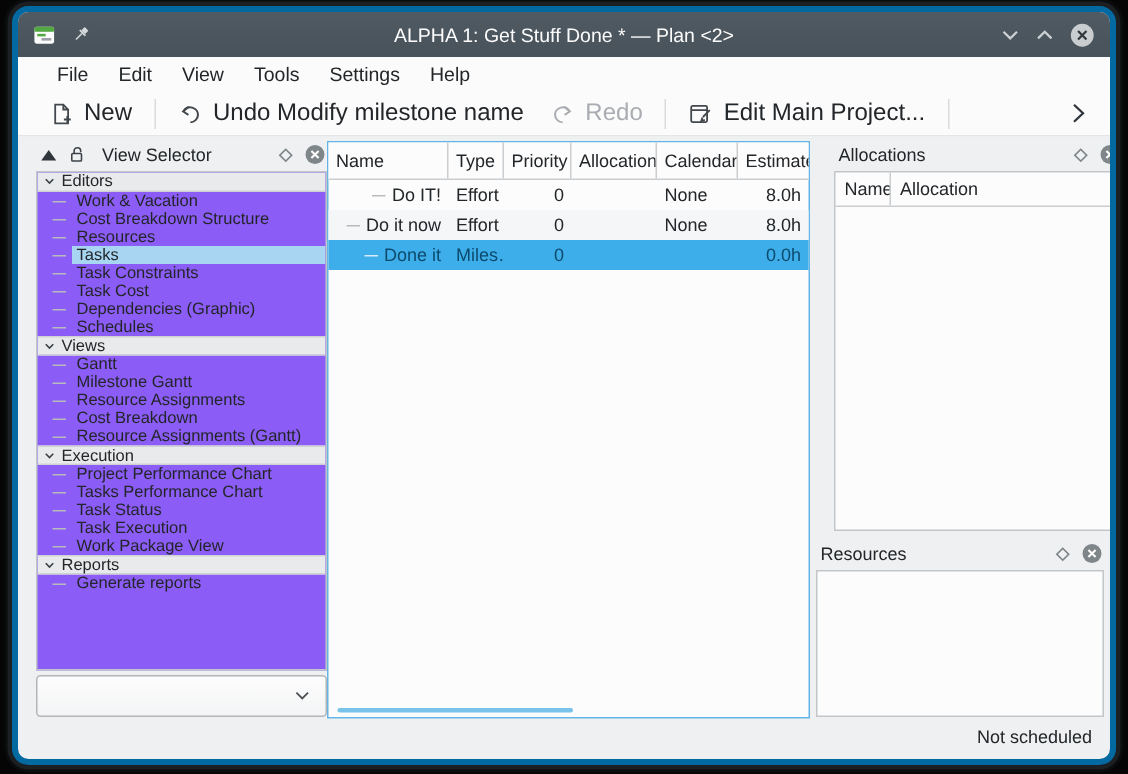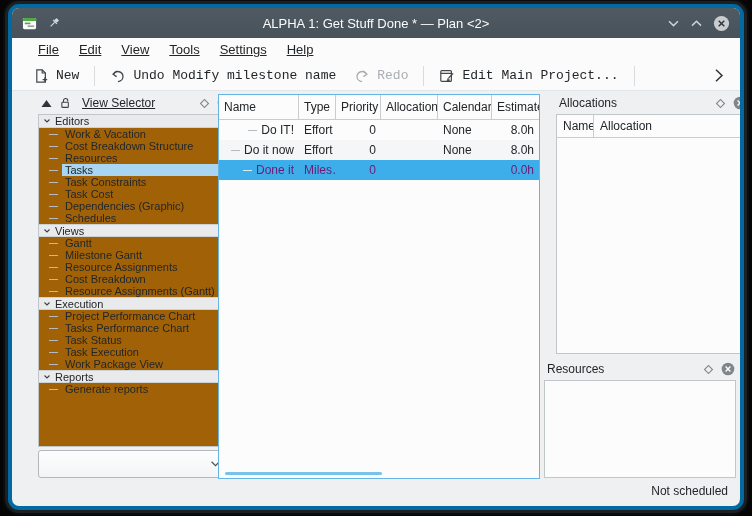--- a/index.html
+++ b/index.html
@@ -26,39 +26,39 @@
   }
   .tb-left { display:flex; align-items:center; gap:9px; width:90px; }
   .tb-title { flex:1; text-align:center; white-space:nowrap; overflow:hidden; }
   .tb-right { display:flex; align-items:center; gap:10px; width:90px; justify-content:flex-end; }
   .tb-btn { display:flex; align-items:center; justify-content:center; cursor:default; }
   
   .menubar {
     height:23px; background:#fbfbfc; display:flex; align-items:center;
     padding-left:16px; font-size:13px;
   }
-  .menu-item { padding:2px 10px;text-decoration:underline; }
+  .menu-item { padding:2px 10px; }
   
   .toolbar {
     height:30px; background:#fbfbfc; display:flex; align-items:center;
-    padding-left:12px; font-size:13px; border-bottom:1px solid #e3e5e7;font-family:Liberation Mono, monospace;
+    padding-left:12px; font-size:16px; border-bottom:1px solid #e3e5e7;
   }
   .tool-btn { display:flex; align-items:center; gap:7px; padding:0 9px; height:26px; }
   .tool-btn.disabled { color:#a9adb1; }
   .tool-sep { width:1px; height:20px; background:#d9dbdd; margin:0 6px; }
   .overflow-btn { margin-left:auto; margin-right:16px; display:flex; align-items:center; }
   
   .dock-header { height:18px; display:flex; align-items:center; gap:6px; font-size:12px; }
   .dock-header .spacer { flex:1; }
   .dock-header .h-icons { display:flex; align-items:center; gap:7px; padding-right:2px; }
   
-  .dock-left { position:absolute; left:25px; top:86px; width:196px; height:384px;text-decoration:underline; }
+  .dock-left { position:absolute; left:11px; top:86px; width:196px; height:384px; }
   .tree-box {
     position:absolute; top:20px; left:1px; right:1px; bottom:31px;
-    background:#a16207; border:1px solid #c1c6c9; overflow:hidden;
+    background:#8b5cf6; border:1px solid #c1c6c9; overflow:hidden;
     font-size:11px;
   }
   .tree-group-header {
     height:13px; background:#e9eaeb; border-top:1px solid #cfd2d4; border-bottom:1px solid #cfd2d4;
     display:flex; align-items:center; gap:4px; padding-left:4px;
   }
   .tree-group-header:first-child { border-top:none; }
   .tree-item { height:12px; display:flex; align-items:center; padding-left:10px; }
   .branch { width:9px; height:0; border-top:1px solid #b7bbbe; margin-right:4px; flex:none; }
   .tree-item .lbl { padding:0 3px; line-height:12px; white-space:nowrap; }
@@ -85,21 +85,21 @@
   }
   .t-header > div:last-child { border-right:none; }
   .t-row {
     display:grid; grid-template-columns:80px 37px 45px 57px 54px 1fr;
     height:20px; font-size:12px; align-items:center;
   }
   .t-row > div { padding:0 5px; overflow:hidden; white-space:nowrap; }
   .t-row .name-cell { display:flex; align-items:center; padding-left:7px;justify-content:flex-end; }
   .t-row .num { text-align:right; }
   .t-row.alt { background:#f5f6f7; }
-  .t-row.selected { background:#3daee9; color:#701a75; }
+  .t-row.selected { background:#3daee9; color:#0c4a6e; }
   .t-row.selected .branch { border-color:#d6ecf8; }
   .hscroll-thumb {
     position:absolute; left:6px; bottom:3px; width:157px; height:3px;
     background:#79c2ea; border-radius:2px;
   }
   
   .dock-alloc { position:absolute; left:543px; top:86px; width:194px; height:260px; }
   .alloc-table {
     position:absolute; top:20px; left:1px; right:1px; bottom:0;
     background:#fcfcfc; border:1px solid #c1c6c9;

